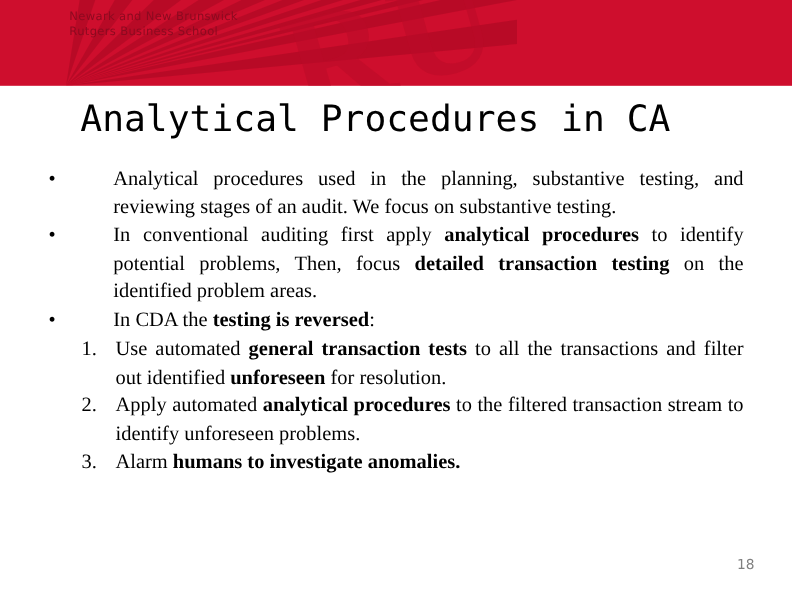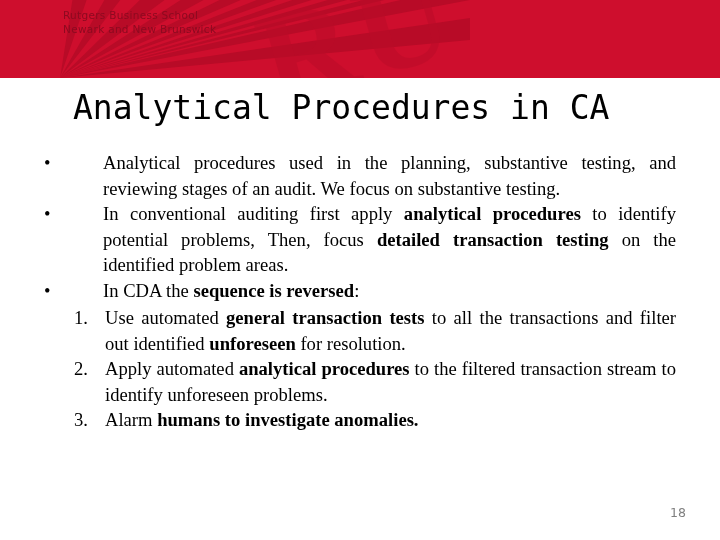--- a/index.html
+++ b/index.html
@@ -208,22 +208,22 @@
 
     <svg class="banner-watermark" viewBox="0 0 230 130">
       <g fill="#bb0c28" opacity="0.55" transform="rotate(-16 115 65)">
         <text x="10" y="104" font-family="Liberation Serif, serif" font-size="128" font-weight="bold">R</text>
         <text x="108" y="104" font-family="Liberation Serif, serif" font-size="128" font-weight="bold">U</text>
       </g>
     </svg>
 
     <div class="logo-block">
       <div class="logo-sub">
+        <div>Newark and New Brunswick</div>
         <div>Rutgers Business School</div>
-        <div>Newark and New Brunswick</div>
       </div>
     </div>
 
   </div>
 
   <div class="slide-title">Analytical Procedures in CA</div>
 
   <div class="body-area">
 
     <ul class="bullets">
@@ -233,21 +233,21 @@
         <span class="txt">Analytical procedures used in the planning, substantive testing, and reviewing stages of an audit. We focus on substantive testing.</span>
       </li>
 
       <li class="bullet">
         <span class="dot">•</span>
         <span class="txt">In conventional auditing first apply <b>analytical procedures</b> to identify potential problems, Then, focus <b>detailed transaction testing</b> on the identified problem areas.</span>
       </li>
 
       <li class="bullet nojust">
         <span class="dot">•</span>
-        <span class="txt">In CDA the <b>sequence is reversed</b>:</span>
+        <span class="txt">In CDA the <b>testing is reversed</b>:</span>
       </li>
     </ul>
 
     <ol class="steps">
 
       <li class="step">
         <span class="num">1.</span>
         <span class="txt">Use automated <b>general transaction tests</b> to all the transactions and filter out identified <b>unforeseen</b> for resolution.</span>
       </li>
 

